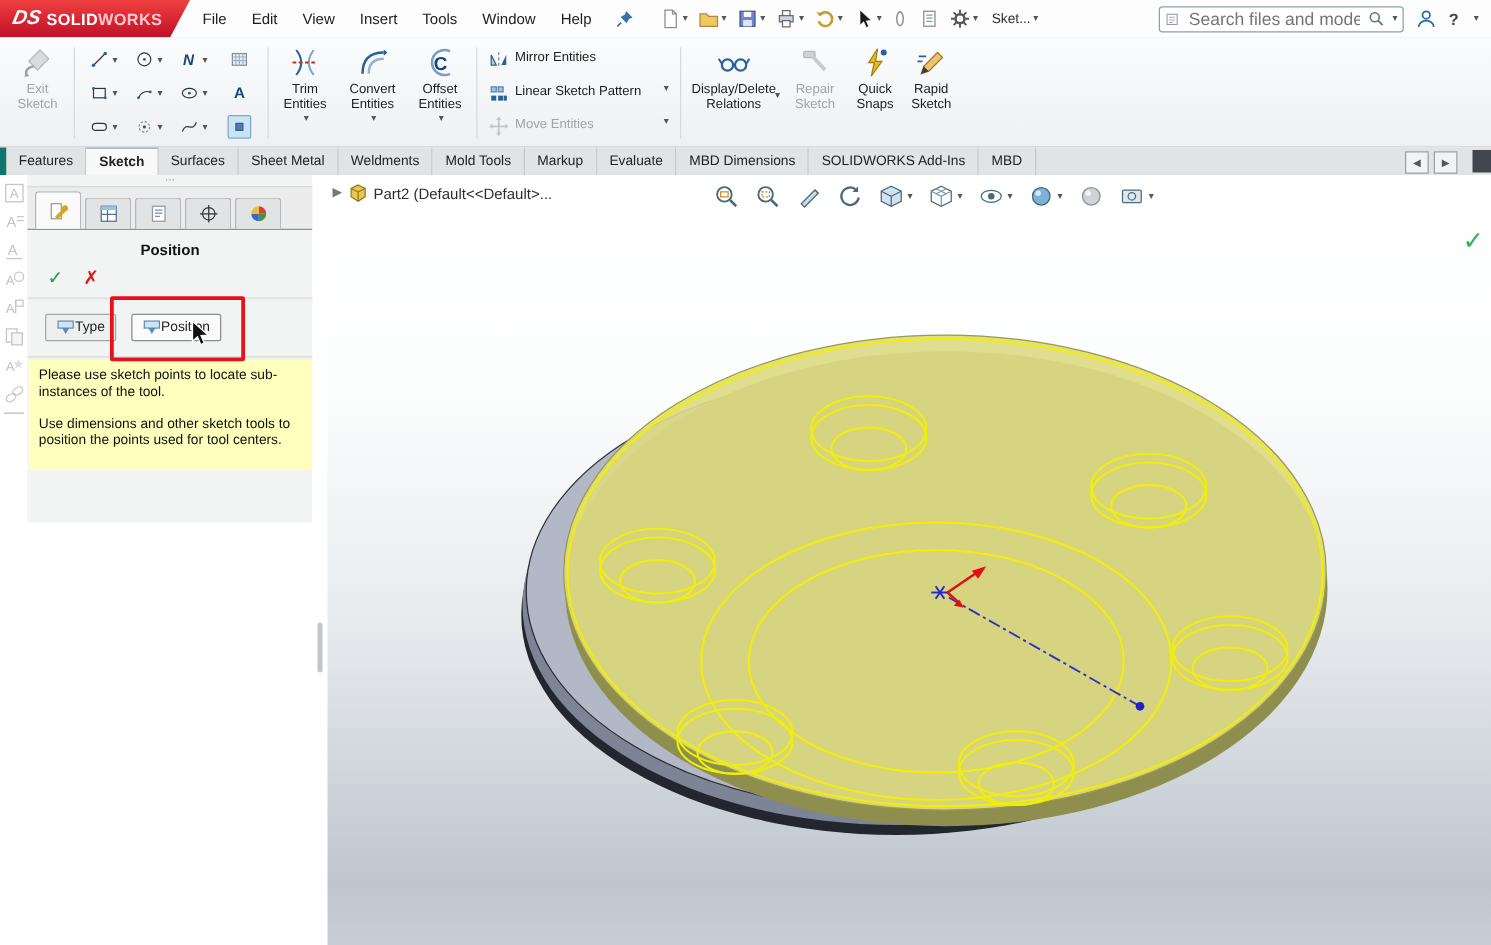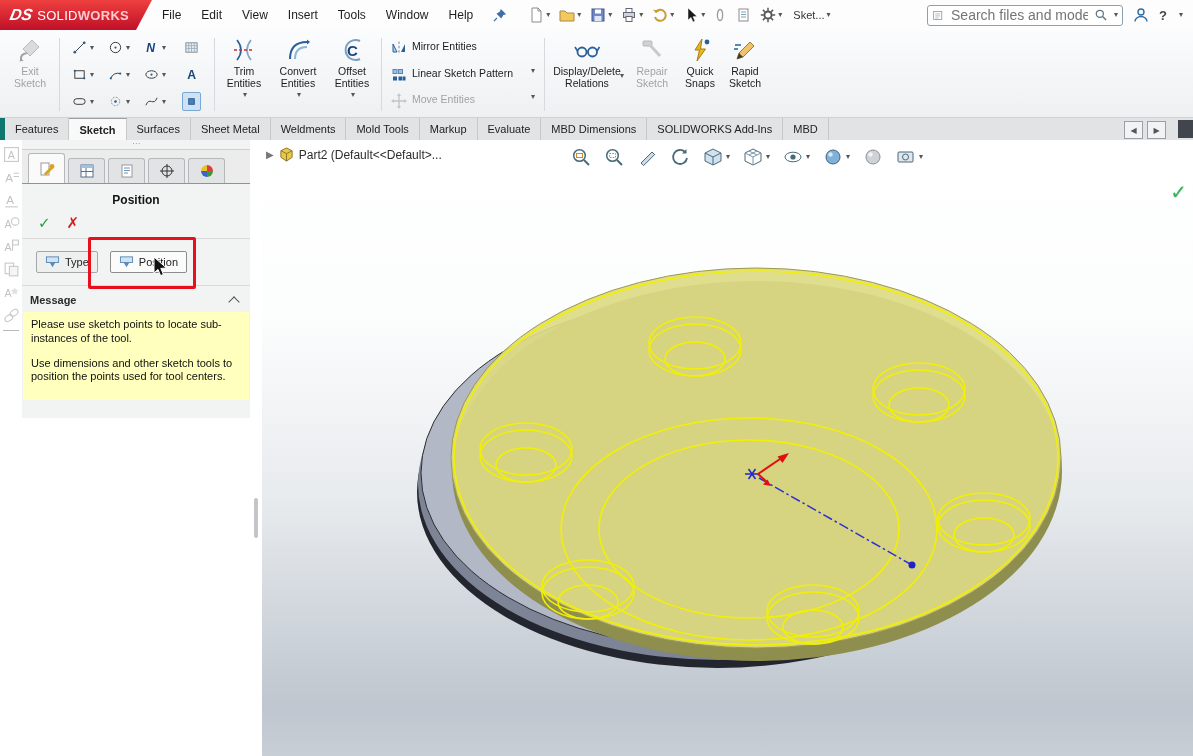--- a/index.html
+++ b/index.html
@@ -6,21 +6,21 @@
   body{font-family:"Liberation Sans","DejaVu Sans",sans-serif;-webkit-font-smoothing:antialiased;}
   #app{position:relative;width:1193px;height:756px;background:#fff;overflow:hidden;font-size:12px;color:#222;}
   svg{display:block;}
   svg text{font-family:inherit;}
   .caret{font-size:8px;color:#555;margin-left:2px;line-height:1;}
 
   
   .menubar{position:absolute;top:0;left:0;right:0;height:30px;background:#fdfdfd;border-bottom:1px solid #e3e3e3;display:flex;align-items:center;}
   .logo{width:152px;height:30px;background:linear-gradient(180deg,#ef4040,#c01028);clip-path:polygon(0 0,100% 0,calc(100% - 16px) 100%,0 100%);display:flex;align-items:center;padding-left:10px;gap:5px;box-sizing:border-box;flex:none;}
   .logo .ds{color:#fff;font-weight:bold;font-style:italic;font-size:16px;transform:skewX(-12deg);}
-  .logo .solid{color:#fff;font-weight:normal;font-size:13px;letter-spacing:.3px;}
+  .logo .solid{color:#fff;font-weight:bold;font-size:13px;letter-spacing:.3px;}
   .logo .works{color:#ffc9ce;font-weight:bold;font-size:13px;letter-spacing:.3px;}
   .menu-item{padding:0 10px;height:30px;display:flex;align-items:center;font-size:12px;color:#1d1d1d;}
   .pinbtn{margin-left:8px;padding:2px;}
   .tbar{display:flex;align-items:center;margin-left:16px;gap:3px;}
   .tb-btn{display:flex;align-items:center;padding:2px 3px;border-radius:2px;}
   .tb-label{font-size:11px;color:#333;margin-left:2px;}
   .searchbox{margin-left:auto;margin-right:10px;width:196px;height:21px;border:1px solid #8ea0ae;border-radius:3px;background:#fff;display:flex;align-items:center;padding:0 4px;gap:4px;box-sizing:border-box;}
   .searchbox input{flex:1;border:none;outline:none;font-size:14px;color:#444;font-family:inherit;background:transparent;min-width:0;}
   .right-icons{display:flex;align-items:center;gap:10px;margin-right:10px;}
   .help-q{font-size:13px;font-weight:bold;color:#444;}
@@ -59,21 +59,21 @@
   .pmgr{position:absolute;left:22px;top:0;width:228px;height:278px;background:#f2f3f3;box-sizing:border-box;}
   .pm-grip{height:9px;border-bottom:1px solid #cfcfcf;text-align:center;font-size:8px;color:#9a9a9a;line-height:7px;}
   .pm-tabs{display:flex;align-items:flex-end;height:33px;border-bottom:1px solid #8f9296;padding-left:6px;gap:3px;background:#ececec;}
   .pm-tab{width:35px;height:24px;display:flex;align-items:center;justify-content:center;border:1px solid #b5b7ba;border-bottom:none;background:#e2e3e4;border-radius:3px 3px 0 0;}
   .pm-tab.active{background:#fafafa;height:29px;}
   .pm-title{text-align:center;font-weight:bold;font-size:12px;color:#141414;padding:9px 0 7px;}
   .pm-checks{display:flex;gap:16px;padding:1px 0 8px 16px;border-bottom:1px solid #d9d9d9;}
   .check{color:#1fa23c;font-size:15px;font-weight:bold;line-height:1;}
   .cross{color:#d41c1c;font-size:15px;font-weight:bold;line-height:1;}
   .pm-typerow{position:relative;height:46px;border-bottom:1px solid #d9d9d9;display:flex;align-items:center;padding-left:14px;gap:12px;}
-  .pm-btn{display:flex;align-items:center;gap:5px;font-size:11px;color:#222;border:1px solid #a5a7aa;background:#eeefef;padding:3px 8px;border-radius:2px;}
+  .pm-btn{display:flex;align-items:center;font-size:11px;color:#222;border:1px solid #a5a7aa;background:#eeefef;padding:3px 8px;border-radius:2px;}
   .pm-btn.activebtn{background:#fbfbfb;border-color:#8b8d90;}
   .red-annotation{position:absolute;left:66px;top:-2px;width:102px;height:46px;border:3px solid #e8101c;border-radius:2px;pointer-events:none;z-index:3;}
   .cursor-overlay{position:absolute;left:130px;top:17px;z-index:4;pointer-events:none;}
   .pm-msgheader{display:flex;justify-content:space-between;align-items:center;padding:8px 12px 4px 8px;font-weight:bold;font-size:11px;color:#2b2b2b;}
   .chev{width:7px;height:7px;border-left:1.6px solid #555;border-top:1.6px solid #555;transform:rotate(45deg);margin-top:3px;}
   .pm-msgbox{margin:2px 1px 0;background:#ffffbe;padding:6px 8px 8px;font-size:11px;color:#101010;line-height:1.25;}
   .pm-msgbox p{margin:0 0 11px;}
   .pm-msgbox p:last-child{margin-bottom:8px;}
 
   .gutter{position:absolute;left:250px;top:0;width:12px;bottom:0;background:#fff;}
@@ -532,24 +532,20 @@
               <path d="M5 8l3 5 3-5z" fill="#5b8ab5"></path>
             </svg>
           <span>Position</span>
         </div>
         <div class="red-annotation"></div>
         <svg class="cursor-overlay" width="16" height="22" viewBox="0 0 16 22">
             <path d="M2 1v16l4-3.6 2.6 6.2 2.8-1.2-2.6-6 5.6-.4z" fill="#111" stroke="#fff" stroke-width="1"></path>
           </svg>
       </div>
 
-      <div class="pm-msgheader">
-        <span>Message</span>
-        <span class="chev"></span>
-      </div>
       <div class="pm-msgbox">
         <p>Please use sketch points to locate sub-instances of the tool.</p>
         <p>Use dimensions and other sketch tools to position the points used for tool centers.</p>
       </div>
     </div>
 
     <div class="gutter">
       <div class="handle"></div>
     </div>
 

